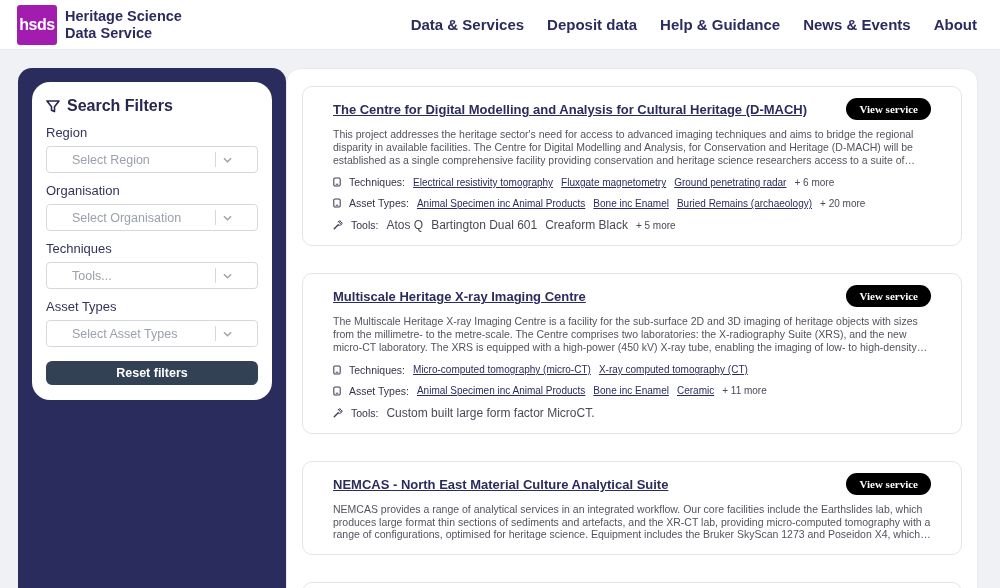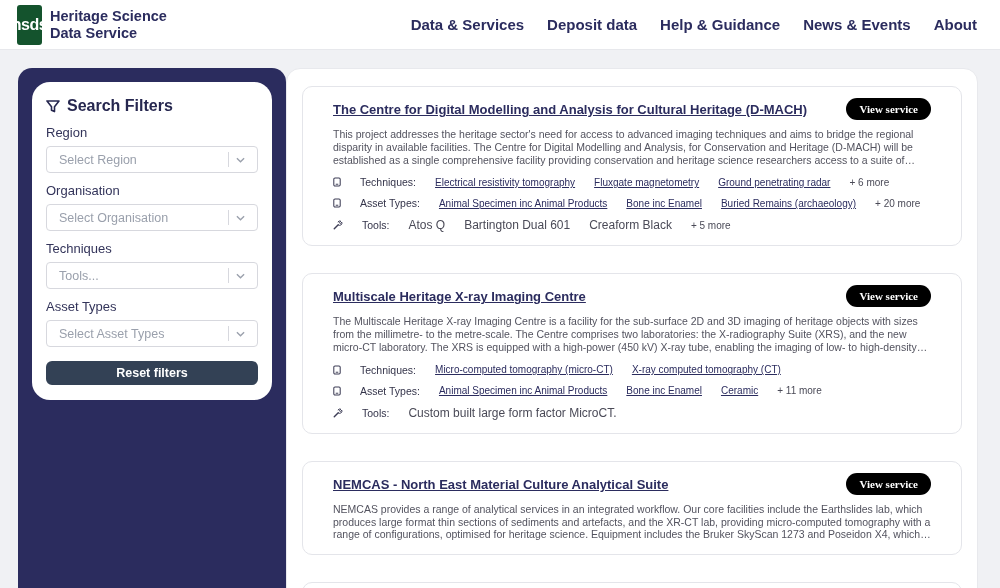--- a/index.html
+++ b/index.html
@@ -13,21 +13,21 @@
   }
 
   
   .header {
     position: absolute; top: 0; left: 0; right: 0; height: 50px;
     background: #ffffff; border-bottom: 1px solid #e7e8ec;
     display: flex; align-items: center; padding: 0 23px 0 17px;
   }
   .logo-wrap { display: flex; align-items: center; gap: 8px; }
   .logo-box {
-    width: 25px; height: 40px; background: #14532d; border-radius: 3px;
+    width: 40px; height: 40px; background: #a21caf; border-radius: 3px;
     color: #fff; font-weight: 700; font-size: 16px;
     display: flex; align-items: center; justify-content: center; letter-spacing: -0.5px;
   }
   .site-name { font-size: 14.5px; font-weight: 600; color: #2b2c5e; line-height: 1.15; }
   .nav { margin-left: auto; display: flex; gap: 23px; align-items: center; }
   .nav a { text-decoration: none; color: #2b2c5e; font-weight: 700; font-size: 15px; }
 
   
   .sidebar {
     position: absolute; left: 18px; top: 68px; width: 268px; height: 540px;
@@ -37,21 +37,21 @@
     margin: 14px; background: #ffffff; border-radius: 18px;
     padding: 15px 14px 15px;
   }
   .filter-title {
     display: flex; align-items: center; gap: 7px;
     font-size: 16px; font-weight: 700; color: #26274f;
   }
   .f-label { margin-top: 10px; font-size: 13px; font-weight: 500; color: #33345a; }
   .select {
     margin-top: 6px; height: 27px; border: 1px solid #d7d8de; border-radius: 4px;
-    background: #fff; display: flex; align-items: center; padding: 0 12px;
+    background: #fff; display: flex; align-items: center; padding: 0 25px;
     cursor: pointer;
   }
   .select .ph { font-size: 12.5px; color: #9aa0ac; flex: 1 1 auto; white-space: nowrap; overflow: hidden; }
   .select .sep { width: 1px; height: 15px; background: #d7d8de; margin: 0 7px 0 4px; }
   .reset-btn {
     margin-top: 14px; width: 100%; height: 24px; border: none; border-radius: 6px;
     background: #334155; color: #fff; font-weight: 700; font-size: 12.5px; cursor: pointer;
     font-family: inherit;
   }
 
@@ -73,21 +73,21 @@
   .view-btn {
     flex: 0 0 auto; background: #000000; color: #fff; border: none; cursor: pointer;
     font-family: Liberation Serif, serif; font-size: 11px; font-weight: 600;
     padding: 5px 13px; border-radius: 14px;
   }
   .card-desc {
     margin-top: 8px; font-size: 10.5px; color: #53535f; line-height: 1.22;
     display: -webkit-box; -webkit-line-clamp: 3; -webkit-box-orient: vertical; overflow: hidden;
   }
   .meta { margin-top: 10px; display: flex; flex-direction: column; gap: 9px; }
-  .meta-row { display: flex; align-items: center; gap: 19px; flex-wrap: nowrap; overflow: hidden; }
+  .meta-row { display: flex; align-items: center; gap: 8px; flex-wrap: nowrap; overflow: hidden; }
   .micon { flex: 0 0 auto; display: inline-flex; color: #3c3c55; }
   .mlabel { font-size: 10.5px; font-weight: 500; color: #34344a; white-space: nowrap; }
   .mlink { font-size: 10px; color: #2b2c5e; text-decoration: underline; white-space: nowrap; cursor: pointer; }
   .mplain { font-size: 12px; color: #4a4a57; white-space: nowrap; }
   .mmore { font-size: 10px; color: #4a4a57; white-space: nowrap; }
 </style>
 </head>
 <body>
 
 <header class="header">

